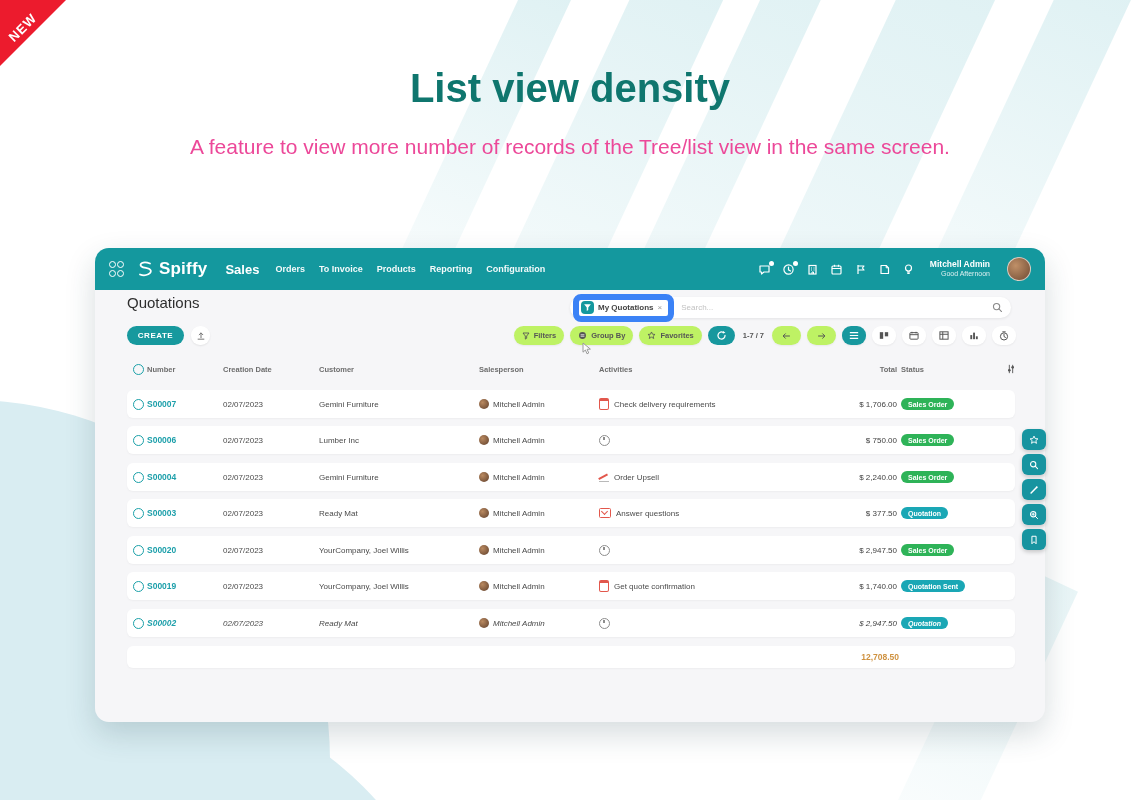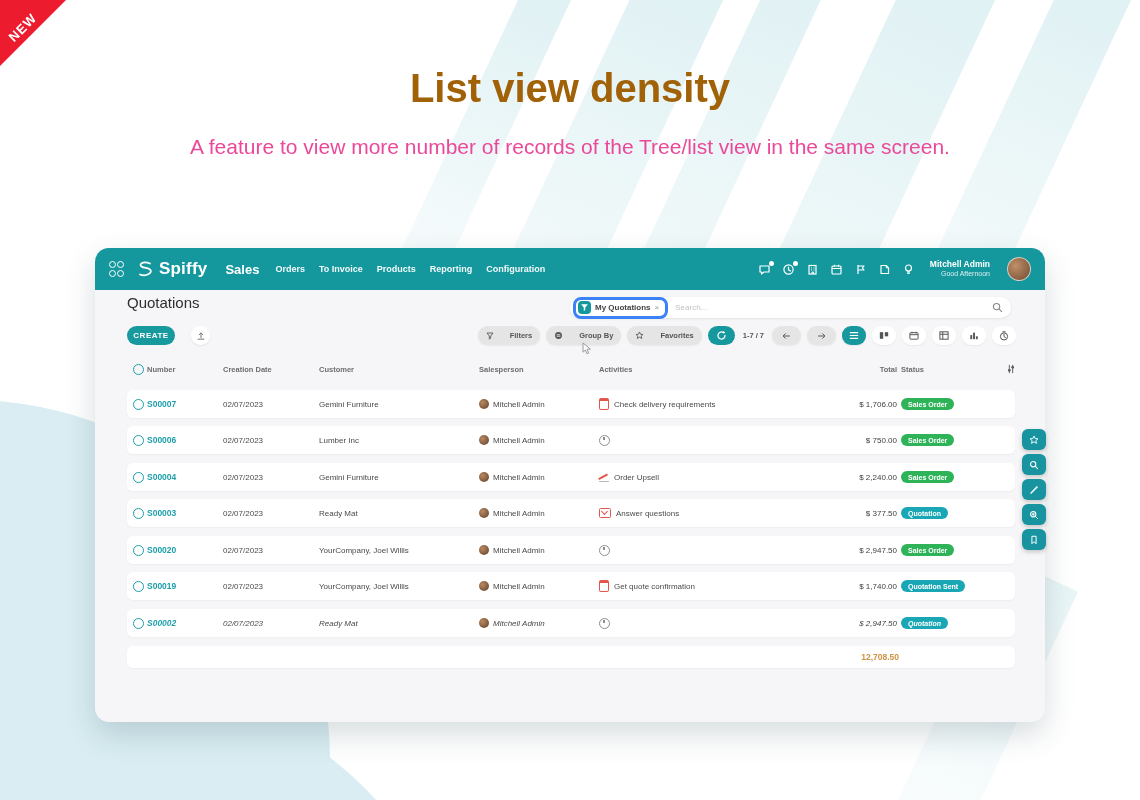--- a/index.html
+++ b/index.html
@@ -9,21 +9,21 @@
   .stripe{position:absolute;transform:rotate(25deg);transform-origin:top left;
           background:linear-gradient(to bottom,rgba(23,154,170,.16),rgba(23,154,170,.02));z-index:0;}
   .blob{position:absolute;border-radius:50%;background:#d9edf2;z-index:0;}
   
   .corner{position:absolute;top:0;left:0;width:0;height:0;z-index:5;
           border-top:66px solid #ec1b2d;border-right:66px solid transparent;}
   .corner-label{position:absolute;top:20px;left:6px;z-index:6;transform:rotate(-45deg);
           color:#fff;font-size:13px;font-weight:800;letter-spacing:1px;}
   
   .hero-title{position:absolute;left:0;top:66px;width:100%;text-align:center;z-index:2;
-          color:#a16207;font-size:40px;font-weight:800;}
+          color:#0f766e;font-size:40px;font-weight:800;}
   .hero-sub{position:absolute;left:0;top:133px;width:100%;text-align:center;z-index:2;
           color:#ec4899;font-size:21px;font-weight:500;line-height:28px;}
   
   .card{position:absolute;left:95px;top:248px;width:950px;height:474px;background:#f6f6f8;
         border-radius:14px;box-shadow:0 12px 30px rgba(30,60,70,.18);z-index:1;overflow:hidden;}
   .appbar{position:absolute;left:0;top:0;width:100%;height:42px;background:#14989e;
         display:flex;align-items:center;padding:0 14px;box-sizing:border-box;color:#fff;}
   .apps-grid{display:grid;grid-template-columns:6px 6px;grid-gap:2px;margin-right:12px;}
   .apps-grid i{width:5px;height:5px;border:1.4px solid #fff;border-radius:50%;display:block;}
   .brand{font-size:17px;font-weight:800;margin-left:4px;letter-spacing:.2px;}
@@ -36,36 +36,36 @@
   .userbox{text-align:right;line-height:1.25;margin-left:4px;}
   .uname{font-size:8.5px;font-weight:700;}
   .ugreet{font-size:7px;color:rgba(255,255,255,.85);}
   .avatar{width:22px;height:22px;border-radius:50%;margin-left:6px;border:1.5px solid rgba(255,255,255,.65);
         background:radial-gradient(circle at 35% 35%,#c09068,#6e4a33);}
   
   .pg-title{position:absolute;left:32px;top:46px;font-size:15px;color:#2e2e2e;font-weight:500;}
   .sbar{position:absolute;left:475px;top:49px;width:441px;height:21px;background:#fff;border-radius:11px;
         box-shadow:0 1px 3px rgba(0,0,0,.08);display:flex;align-items:center;padding:0 8px 0 3px;
         box-sizing:border-box;gap:5px;}
-  .chip{display:flex;align-items:center;gap:4px;height:16px;border:3px solid #3b82f6;border-radius:8px;
+  .chip{display:flex;align-items:center;gap:4px;height:16px;border:6px solid #3b82f6;border-radius:8px;
         padding:0 6px 0 2px;background:#fff;}
   .chip-ic{width:13px;height:13px;background:#14989e;border-radius:4px;display:flex;align-items:center;justify-content:center;}
   .chip-txt{font-size:8px;color:#444;font-weight:600;}
   .chip-x{font-size:8px;color:#999;}
   .sinput{flex:1;border:none;outline:none;background:transparent;font-size:8px;color:#444;
         font-family:"Liberation Sans",sans-serif;}
   .sinput::placeholder{color:#c2c2c2;}
-  .btn-create{position:absolute;left:32px;top:78px;width:48px;height:19px;background:#17999e;color:#fff;
+  .btn-create{position:absolute;left:32px;top:78px;width:57px;height:19px;background:#17999e;color:#fff;
         border:none;border-radius:10px;font-size:8px;font-weight:700;letter-spacing:.5px;cursor:pointer;
         font-family:"Liberation Sans",sans-serif;}
   .btn-export{position:absolute;left:96px;top:78px;width:19px;height:19px;background:#fff;border-radius:9px;
         box-shadow:0 1px 2px rgba(0,0,0,.08);display:flex;align-items:center;justify-content:center;}
   .toolbar{position:absolute;right:29px;top:78px;display:flex;align-items:center;gap:6px;}
-  .pb{background:#e5e5e5;border-radius:10px;height:19px;display:inline-flex;align-items:center;
-        padding:0 8px;font-size:7.5px;color:#555;box-shadow:0 1px 2px rgba(0,0,0,.06);gap:16px;font-weight:600;}
+  .pb{background:#bef264;border-radius:10px;height:19px;display:inline-flex;align-items:center;
+        padding:0 8px;font-size:7.5px;color:#555;box-shadow:0 1px 2px rgba(0,0,0,.06);gap:4px;font-weight:600;}
   .vp{width:24px;height:19px;background:#fff;border-radius:9px;display:inline-flex;align-items:center;
         justify-content:center;box-shadow:0 1px 2px rgba(0,0,0,.06);}
   .vp.active{background:#17989e;}
   .refresh{width:27px;height:19px;background:#17989e;border-radius:10px;display:inline-flex;
         align-items:center;justify-content:center;}
   .pager{font-size:7.5px;color:#555;font-weight:600;margin:0 2px;}
   
   .grid-cols{display:grid;grid-template-columns:14px 76px 96px 160px 120px 170px 130px 107px 1fr;
         align-items:center;padding:0 6px;box-sizing:border-box;}
   .thead{position:absolute;left:32px;top:113px;width:888px;height:16px;font-size:7.5px;color:#6d6d6d;}

